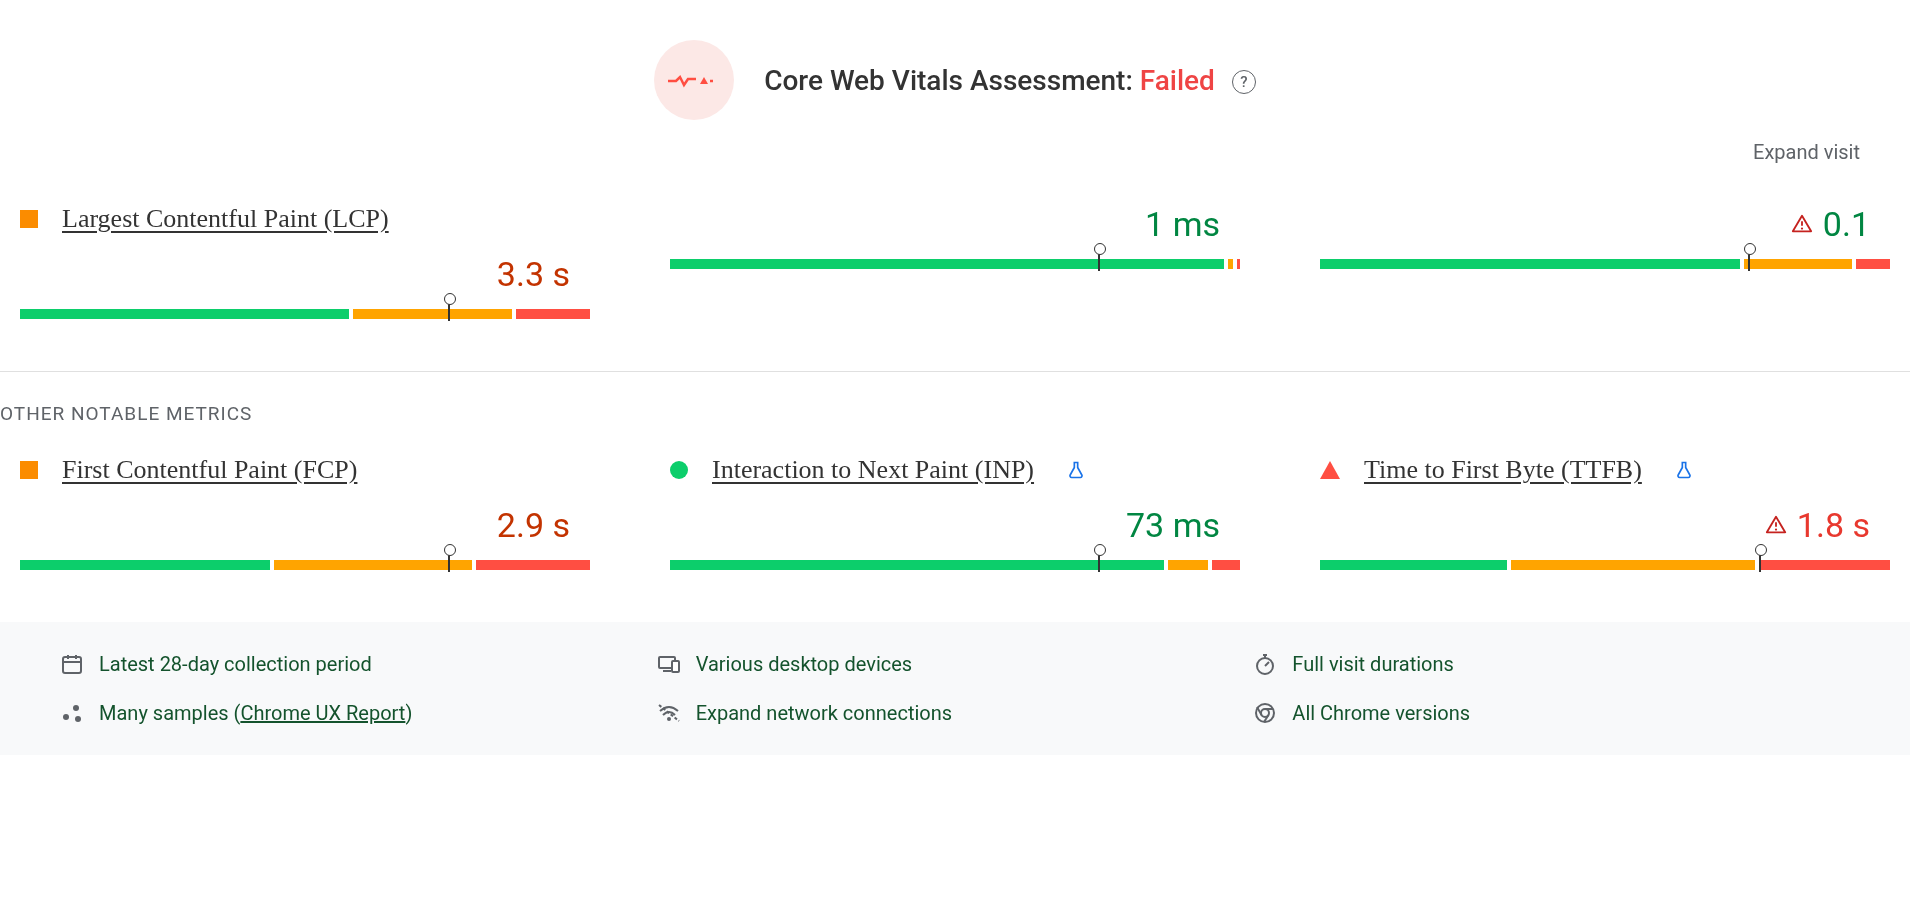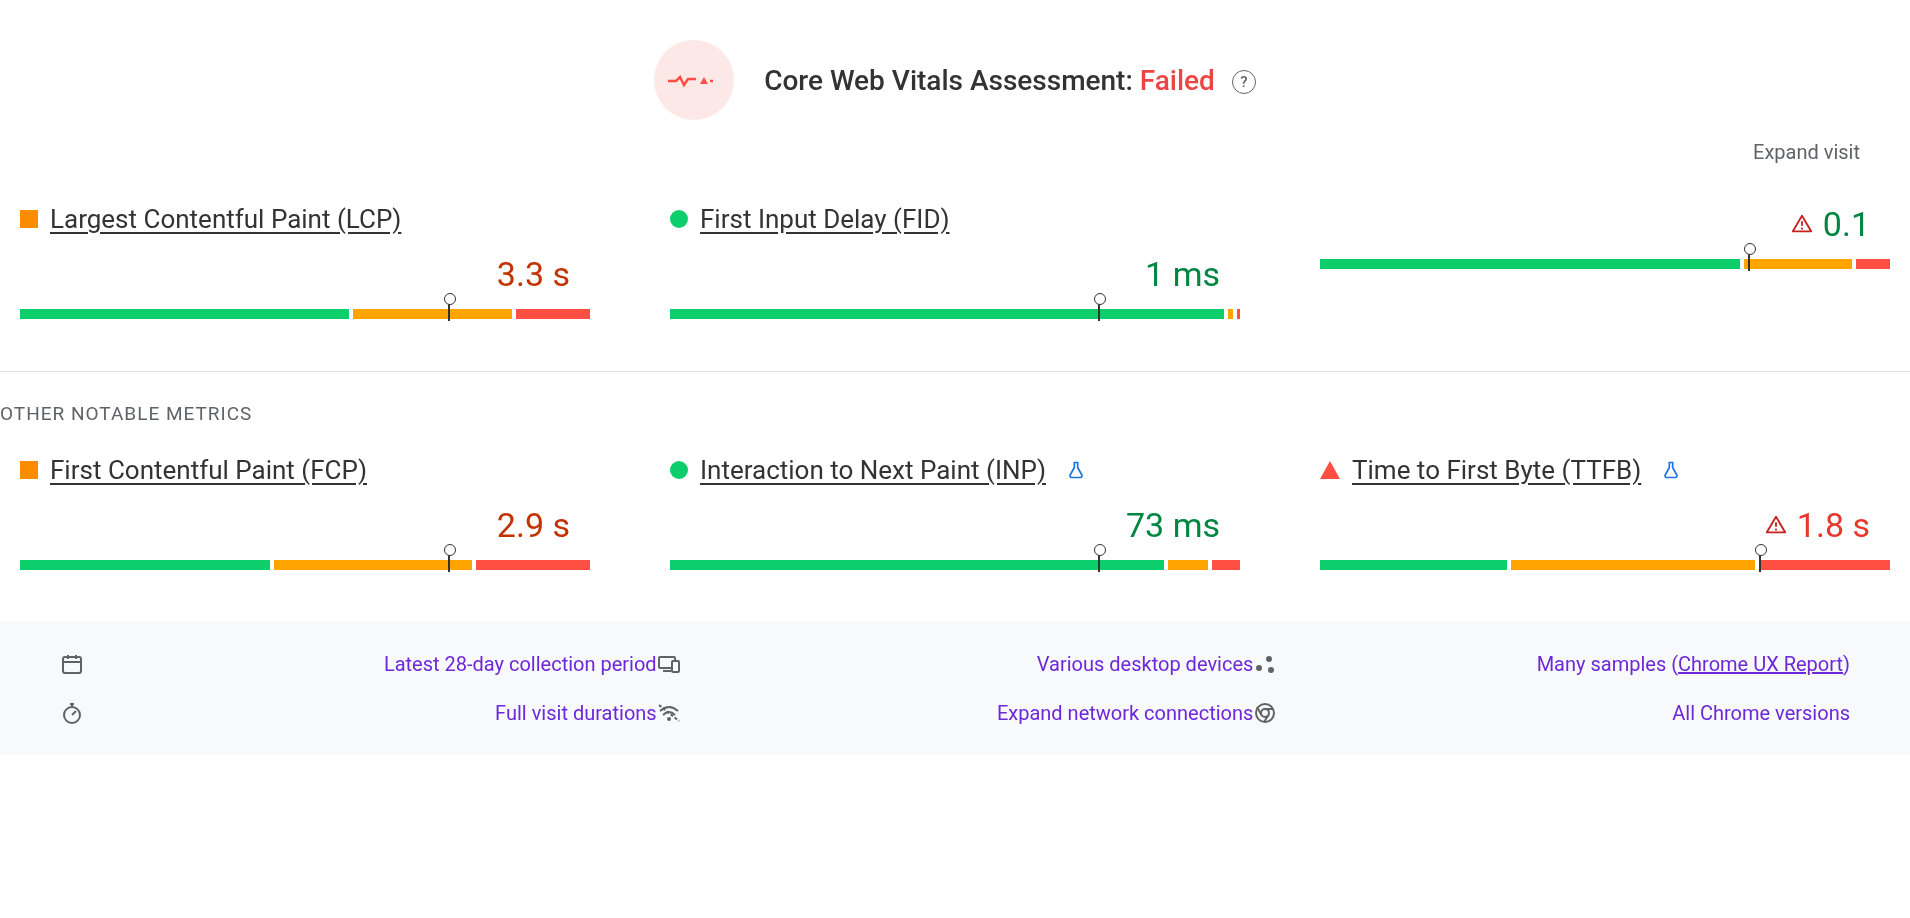--- a/index.html
+++ b/index.html
@@ -36,21 +36,21 @@
 }
 .expand-row { text-align: right; padding: 0 50px 30px 0; }
 .expand-link { color: #5f6368; font-size: 20px; cursor: pointer; }
 .metrics-grid {
   display: grid;
   grid-template-columns: repeat(3, 1fr);
   column-gap: 80px;
   padding: 0 20px 40px 20px;
 }
 .metric { padding: 10px 0; }
-.metric-header { display: flex; align-items: center; gap: 12px; margin-bottom: 20px; }
+.metric-header { display: flex; align-items: center; gap: 24px; margin-bottom: 20px; font-family: Liberation Serif, serif; }
 .status-square { width: 18px; height: 18px; background: #fb8c00; }
 .status-dot { width: 18px; height: 18px; border-radius: 50%; background: #0cce6b; }
 .status-triangle {
   width: 0; height: 0;
   border-left: 10px solid transparent;
   border-right: 10px solid transparent;
   border-bottom: 18px solid #ff4e42;
 }
 .metric-title { font-size: 26px; color: #333; text-decoration: underline; text-underline-offset: 4px; cursor: pointer; }
 .flask-icon { display: inline-flex; color: #1a73e8; margin-left: 8px; }
@@ -85,21 +85,21 @@
 }
 .divider { border-top: 1px solid #e0e0e0; margin: 0; }
 .section-label { font-size: 19px; letter-spacing: 1px; color: #5f6368; padding: 30px 20px 20px 0; }
 .footer {
   background: #f8f9fa;
   padding: 30px 60px;
   display: grid;
   grid-template-columns: repeat(3, 1fr);
   row-gap: 25px;
 }
-.footer-item { display: flex; align-items: center; gap: 15px; color: #6d28d9; font-size: 20px; justify-content: space-between; }
+.footer-item { display: flex; align-items: center; gap: 15px; color: #14532d; font-size: 20px; }
 .footer-item svg { width: 24px; height: 24px; flex-shrink: 0; }
 .footer-item .link { text-decoration: underline; cursor: pointer; }
 </style>
 </head>
 <body>
 
 <div class="container">
 
   <div class="header">
     <div class="status-circle">
@@ -133,24 +133,20 @@
             <span class="seg green-seg" style="width:58%"></span>
             <span class="gap"></span>
             <span class="seg orange-seg" style="width:28%"></span>
             <span class="gap"></span>
             <span class="seg red-seg" style="width:13%"></span>
           </div>
           <div class="marker" style="left:75%"></div>
         </div>
       </div>
       <div class="metric">
-        <div class="metric-header">
-          <span class="status-dot"></span>
-          <span class="metric-title">First Input Delay (FID)</span>
-        </div>
         <div class="metric-value-row">
           <span class="metric-value value-green">1 ms</span>
         </div>
         <div class="bar-wrap">
           <div class="bar">
             <span class="seg green-seg" style="width:97.5%"></span>
             <span class="gap"></span>
             <span class="seg orange-seg" style="width:1%"></span>
             <span class="gap"></span>
             <span class="seg red-seg" style="width:0.5%"></span>
@@ -276,34 +272,34 @@
     <div class="footer-item">
       <svg viewBox="0 0 24 24">
           <rect x="2" y="5" width="16" height="11" rx="1" fill="none" stroke="#5f6368" stroke-width="2"></rect>
           <rect x="15" y="9" width="7" height="11" rx="1" fill="#fff" stroke="#5f6368" stroke-width="2"></rect>
           <line x1="6" y1="19" x2="14" y2="19" stroke="#5f6368" stroke-width="2"></line>
         </svg>
       <span>Various desktop devices</span>
     </div>
     <div class="footer-item">
       <svg viewBox="0 0 24 24">
-          <circle cx="6" cy="16" r="3" fill="#5f6368"></circle>
-          <circle cx="16" cy="7" r="3" fill="#5f6368"></circle>
-          <circle cx="18" cy="18" r="3" fill="#5f6368"></circle>
-        </svg>
-      <span><span>Many samples (</span><span class="link">Chrome UX Report</span><span>)</span></span>
-    </div>
-    <div class="footer-item">
-      <svg viewBox="0 0 24 24">
           <circle cx="12" cy="14" r="8" fill="none" stroke="#5f6368" stroke-width="2"></circle>
           <line x1="12" y1="14" x2="16" y2="10" stroke="#5f6368" stroke-width="2"></line>
           <line x1="10" y1="3" x2="14" y2="3" stroke="#5f6368" stroke-width="2"></line>
           <line x1="12" y1="3" x2="12" y2="6" stroke="#5f6368" stroke-width="2"></line>
         </svg>
       <span>Full visit durations</span>
+    </div>
+    <div class="footer-item">
+      <svg viewBox="0 0 24 24">
+          <circle cx="6" cy="16" r="3" fill="#5f6368"></circle>
+          <circle cx="16" cy="7" r="3" fill="#5f6368"></circle>
+          <circle cx="18" cy="18" r="3" fill="#5f6368"></circle>
+        </svg>
+      <span><span>Many samples (</span><span class="link">Chrome UX Report</span><span>)</span></span>
     </div>
     <div class="footer-item">
       <svg viewBox="0 0 24 24">
           <path d="M3 10 Q12 2 21 10" fill="none" stroke="#5f6368" stroke-width="2"></path>
           <path d="M6 14 Q12 8 18 14" fill="none" stroke="#5f6368" stroke-width="2"></path>
           <circle cx="12" cy="18" r="2" fill="#5f6368"></circle>
           <line x1="2" y1="4" x2="22" y2="20" stroke="#5f6368" stroke-width="2" stroke-dasharray="3,2"></line>
         </svg>
       <span>Expand network connections</span>
     </div>

